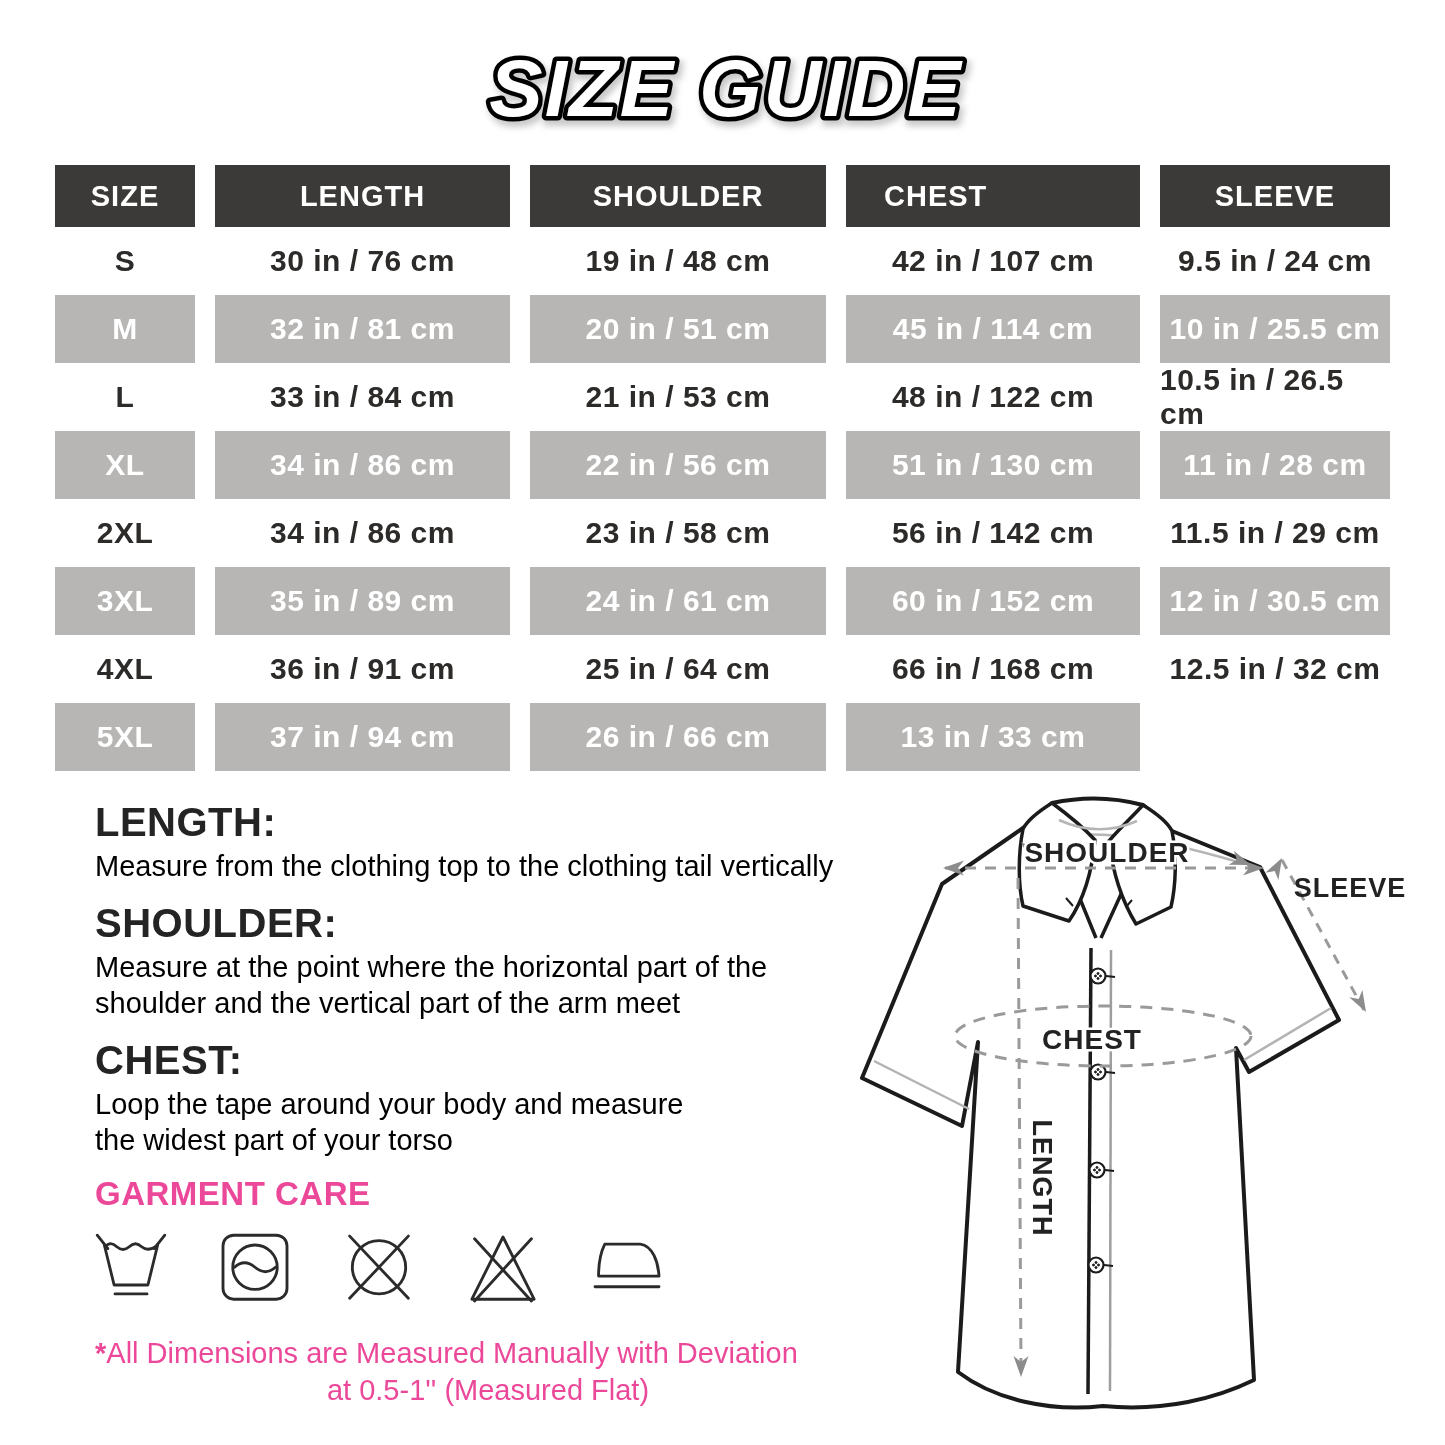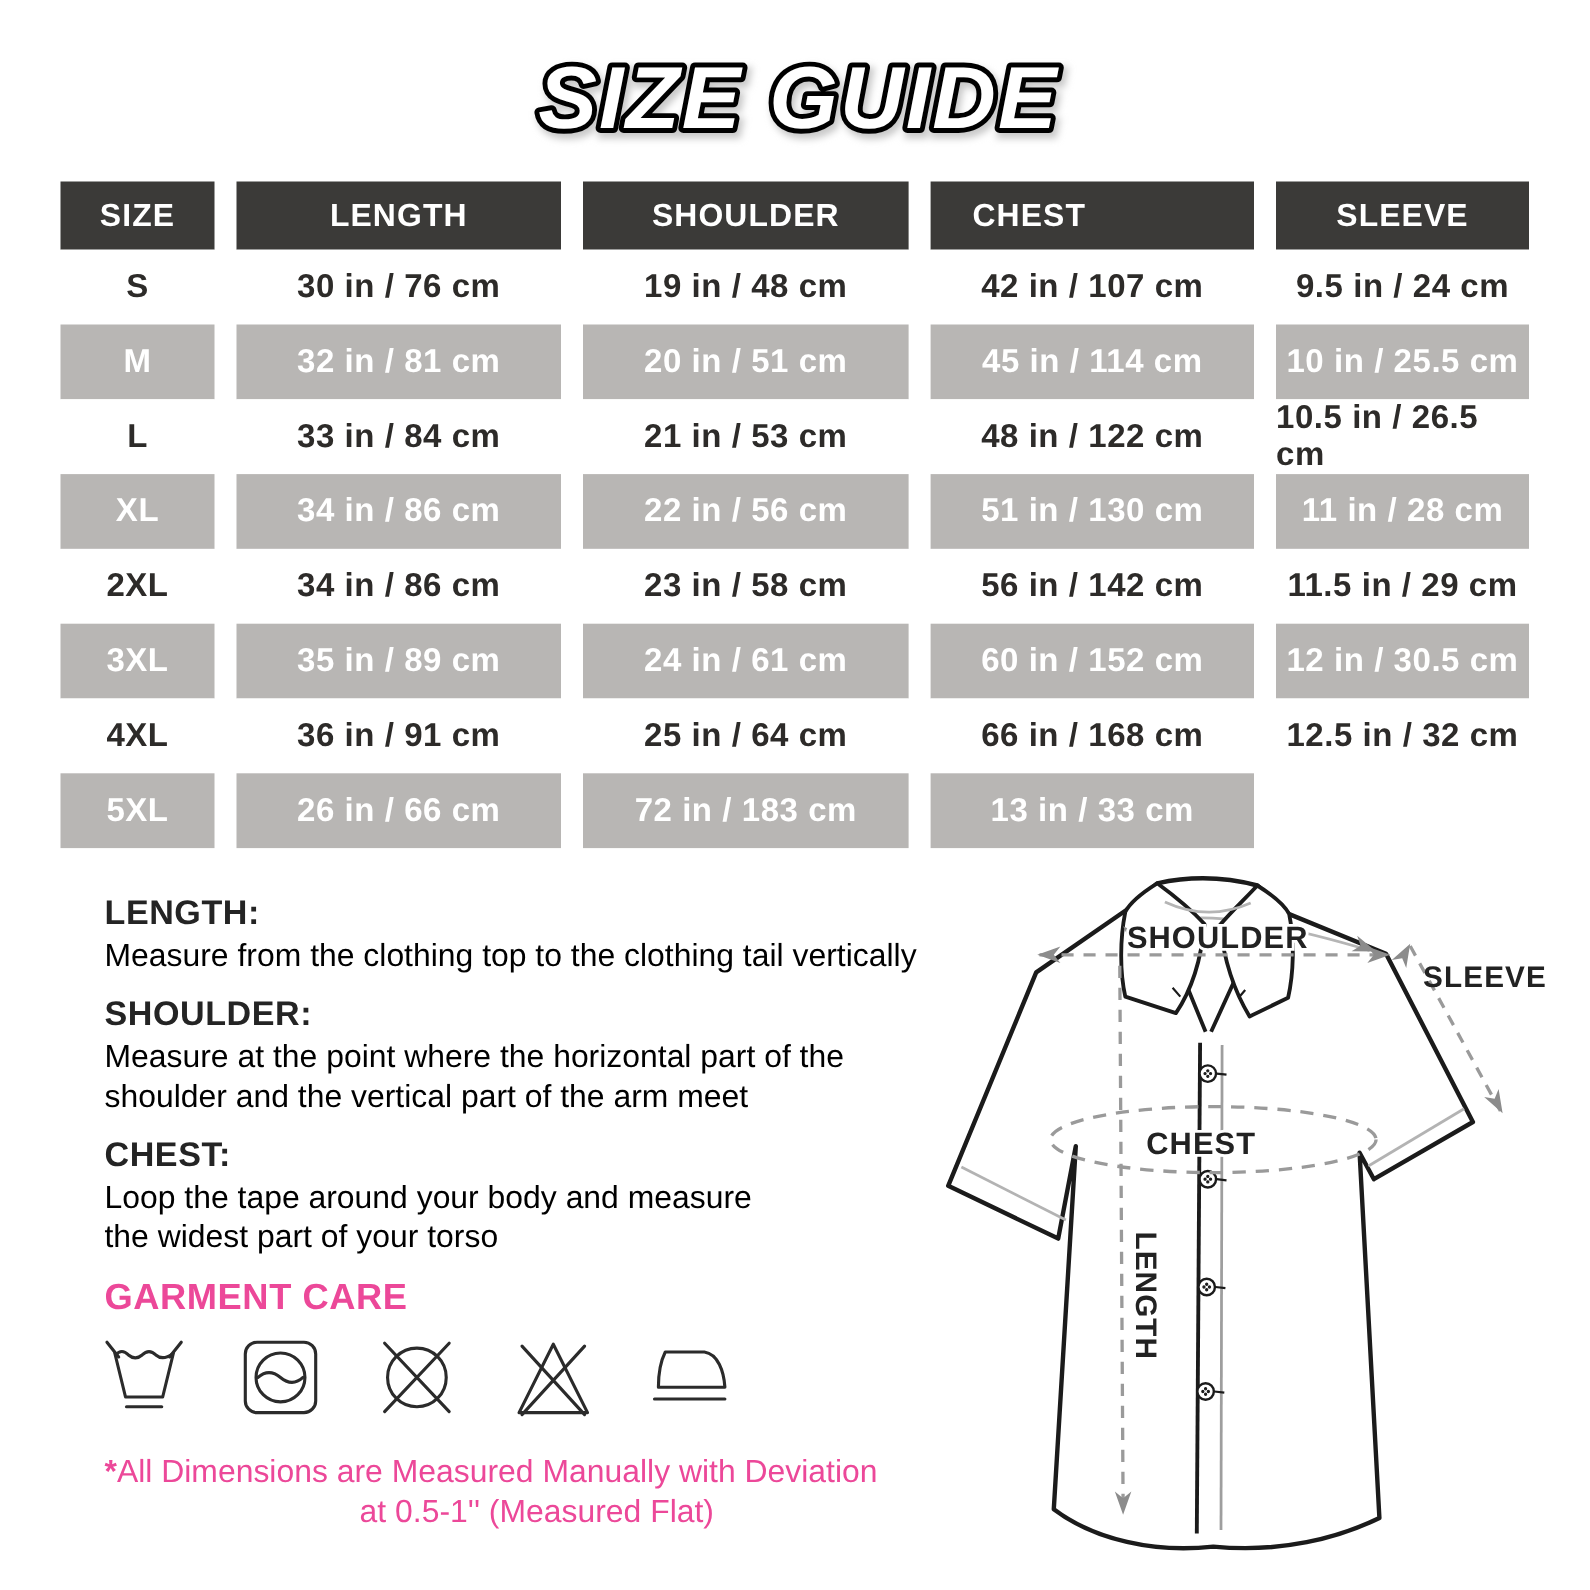--- a/index.html
+++ b/index.html
@@ -15,21 +15,21 @@
   .t-row .cell{display:flex;align-items:center;justify-content:center;
                font-weight:bold;font-size:30px;letter-spacing:.5px;}
   .t-head .cell{height:62px;background:#3b3a38;color:#fff;font-size:29px;letter-spacing:1px;}
   .t-head .cell.left{justify-content:flex-start;padding-left:38px;}
   .t-row:not(.t-head) .cell{height:68px;}
   .row-white .cell{background:#ffffff;color:#2d2b29;}
   .row-gray  .cell{background:#b8b6b4;color:#ffffff;}
 
   
   .info{position:absolute;left:95px;top:800px;width:770px;}
-  .info h3{margin:12px 0 3px 0;font-size:31px;font-weight:bold;color:#242424;letter-spacing:.5px;}
+  .info h3{margin:0 0 3px 0;font-size:40px;font-weight:bold;color:#242424;letter-spacing:.5px;}
   .info .body{font-size:29px;line-height:36px;color:#000000;margin-bottom:17px;}
   .care-heading{margin:12px 0 10px 0;font-size:33px;font-weight:bold;color:#ec4899;letter-spacing:.5px;}
   .care-icons{display:flex;align-items:flex-start;gap:44px;margin-left:-4px;}
   .care-icons svg{display:block;}
   .footnote{margin-top:20px;font-size:29px;line-height:37px;color:#ec4899;}
   .footnote .star{font-weight:bold;}
   .footnote .l2{padding-left:16px;text-align:center;}
 
   
   .diagram{position:absolute;left:845px;top:780px;width:600px;height:640px;}
@@ -111,22 +111,22 @@
       <div class="t-row row-white">
         <div class="cell">4XL</div>
         <div class="cell">36 in / 91 cm</div>
         <div class="cell">25 in / 64 cm</div>
         <div class="cell">66 in / 168 cm</div>
         <div class="cell">12.5 in / 32 cm</div>
       </div>
 
       <div class="t-row row-gray">
         <div class="cell">5XL</div>
+        <div class="cell">37 in / 94 cm</div>
         <div class="cell">26 in / 66 cm</div>
-        <div class="cell">72 in / 183 cm</div>
         <div class="cell">13 in / 33 cm</div>
       </div>
 
   </div>
 
   <div class="info">
     <h3>LENGTH:</h3>
     <div class="body">
       <div>Measure from the clothing top to the clothing tail vertically</div>
       <div></div>

